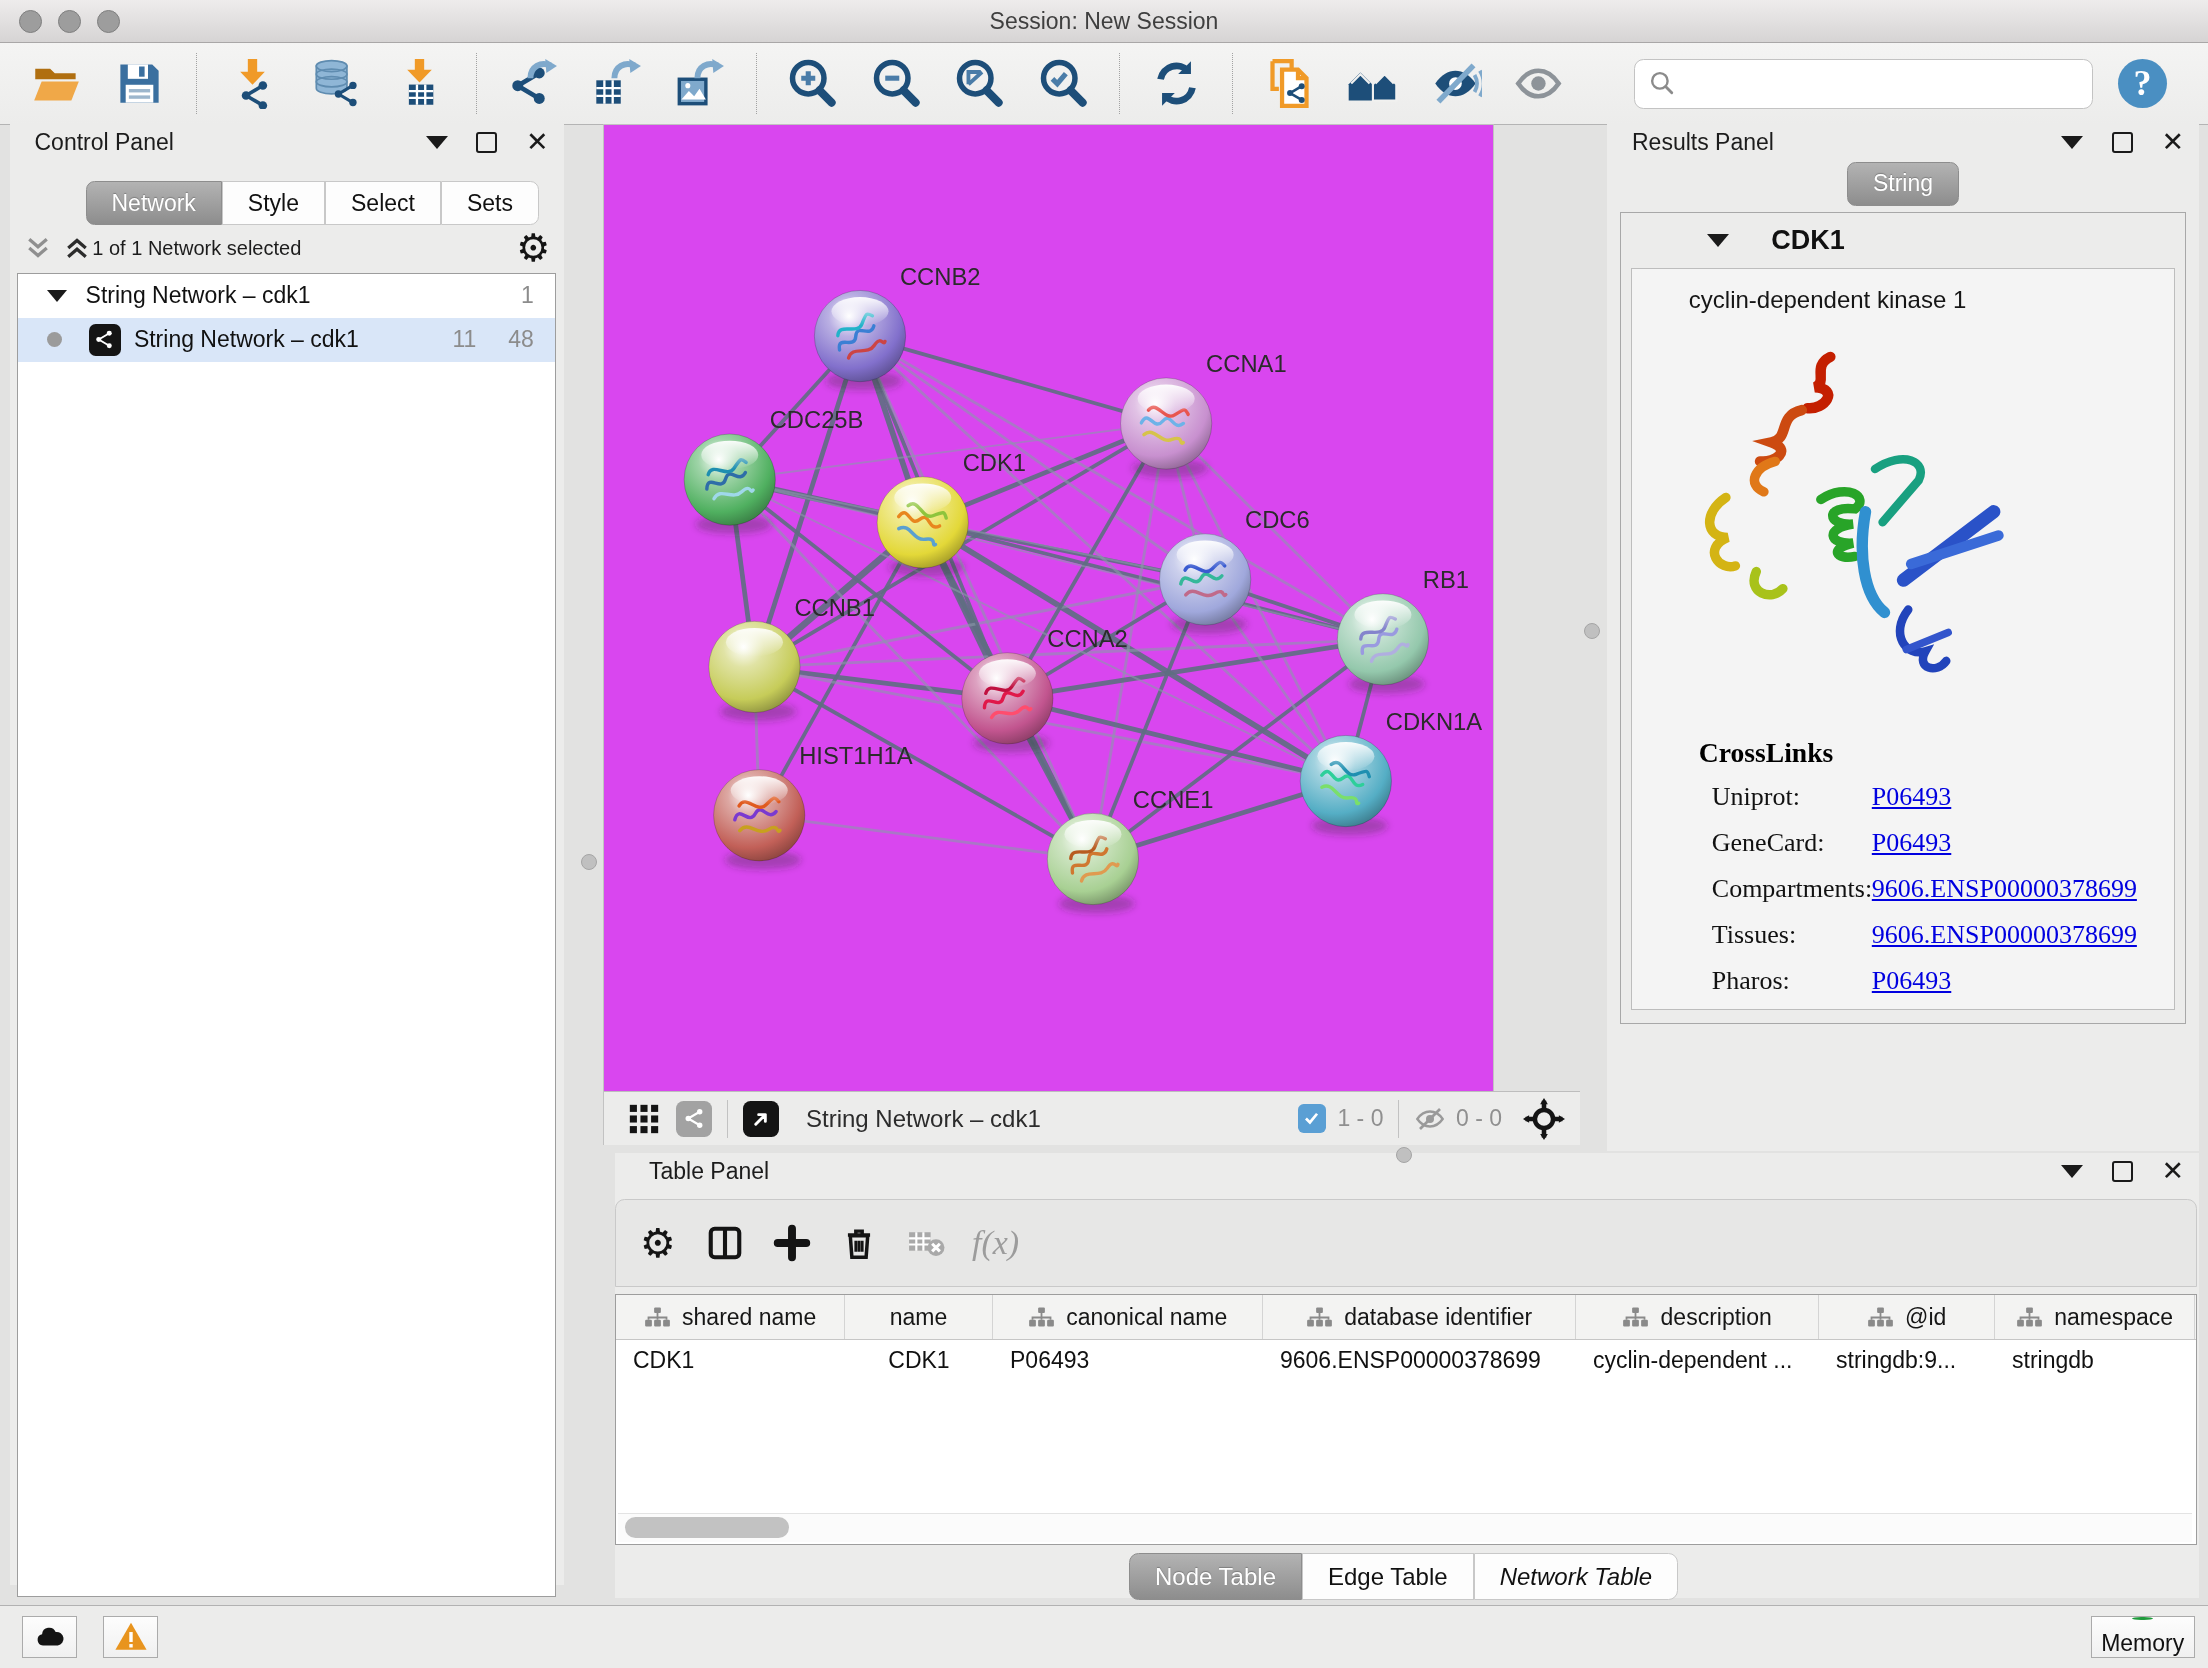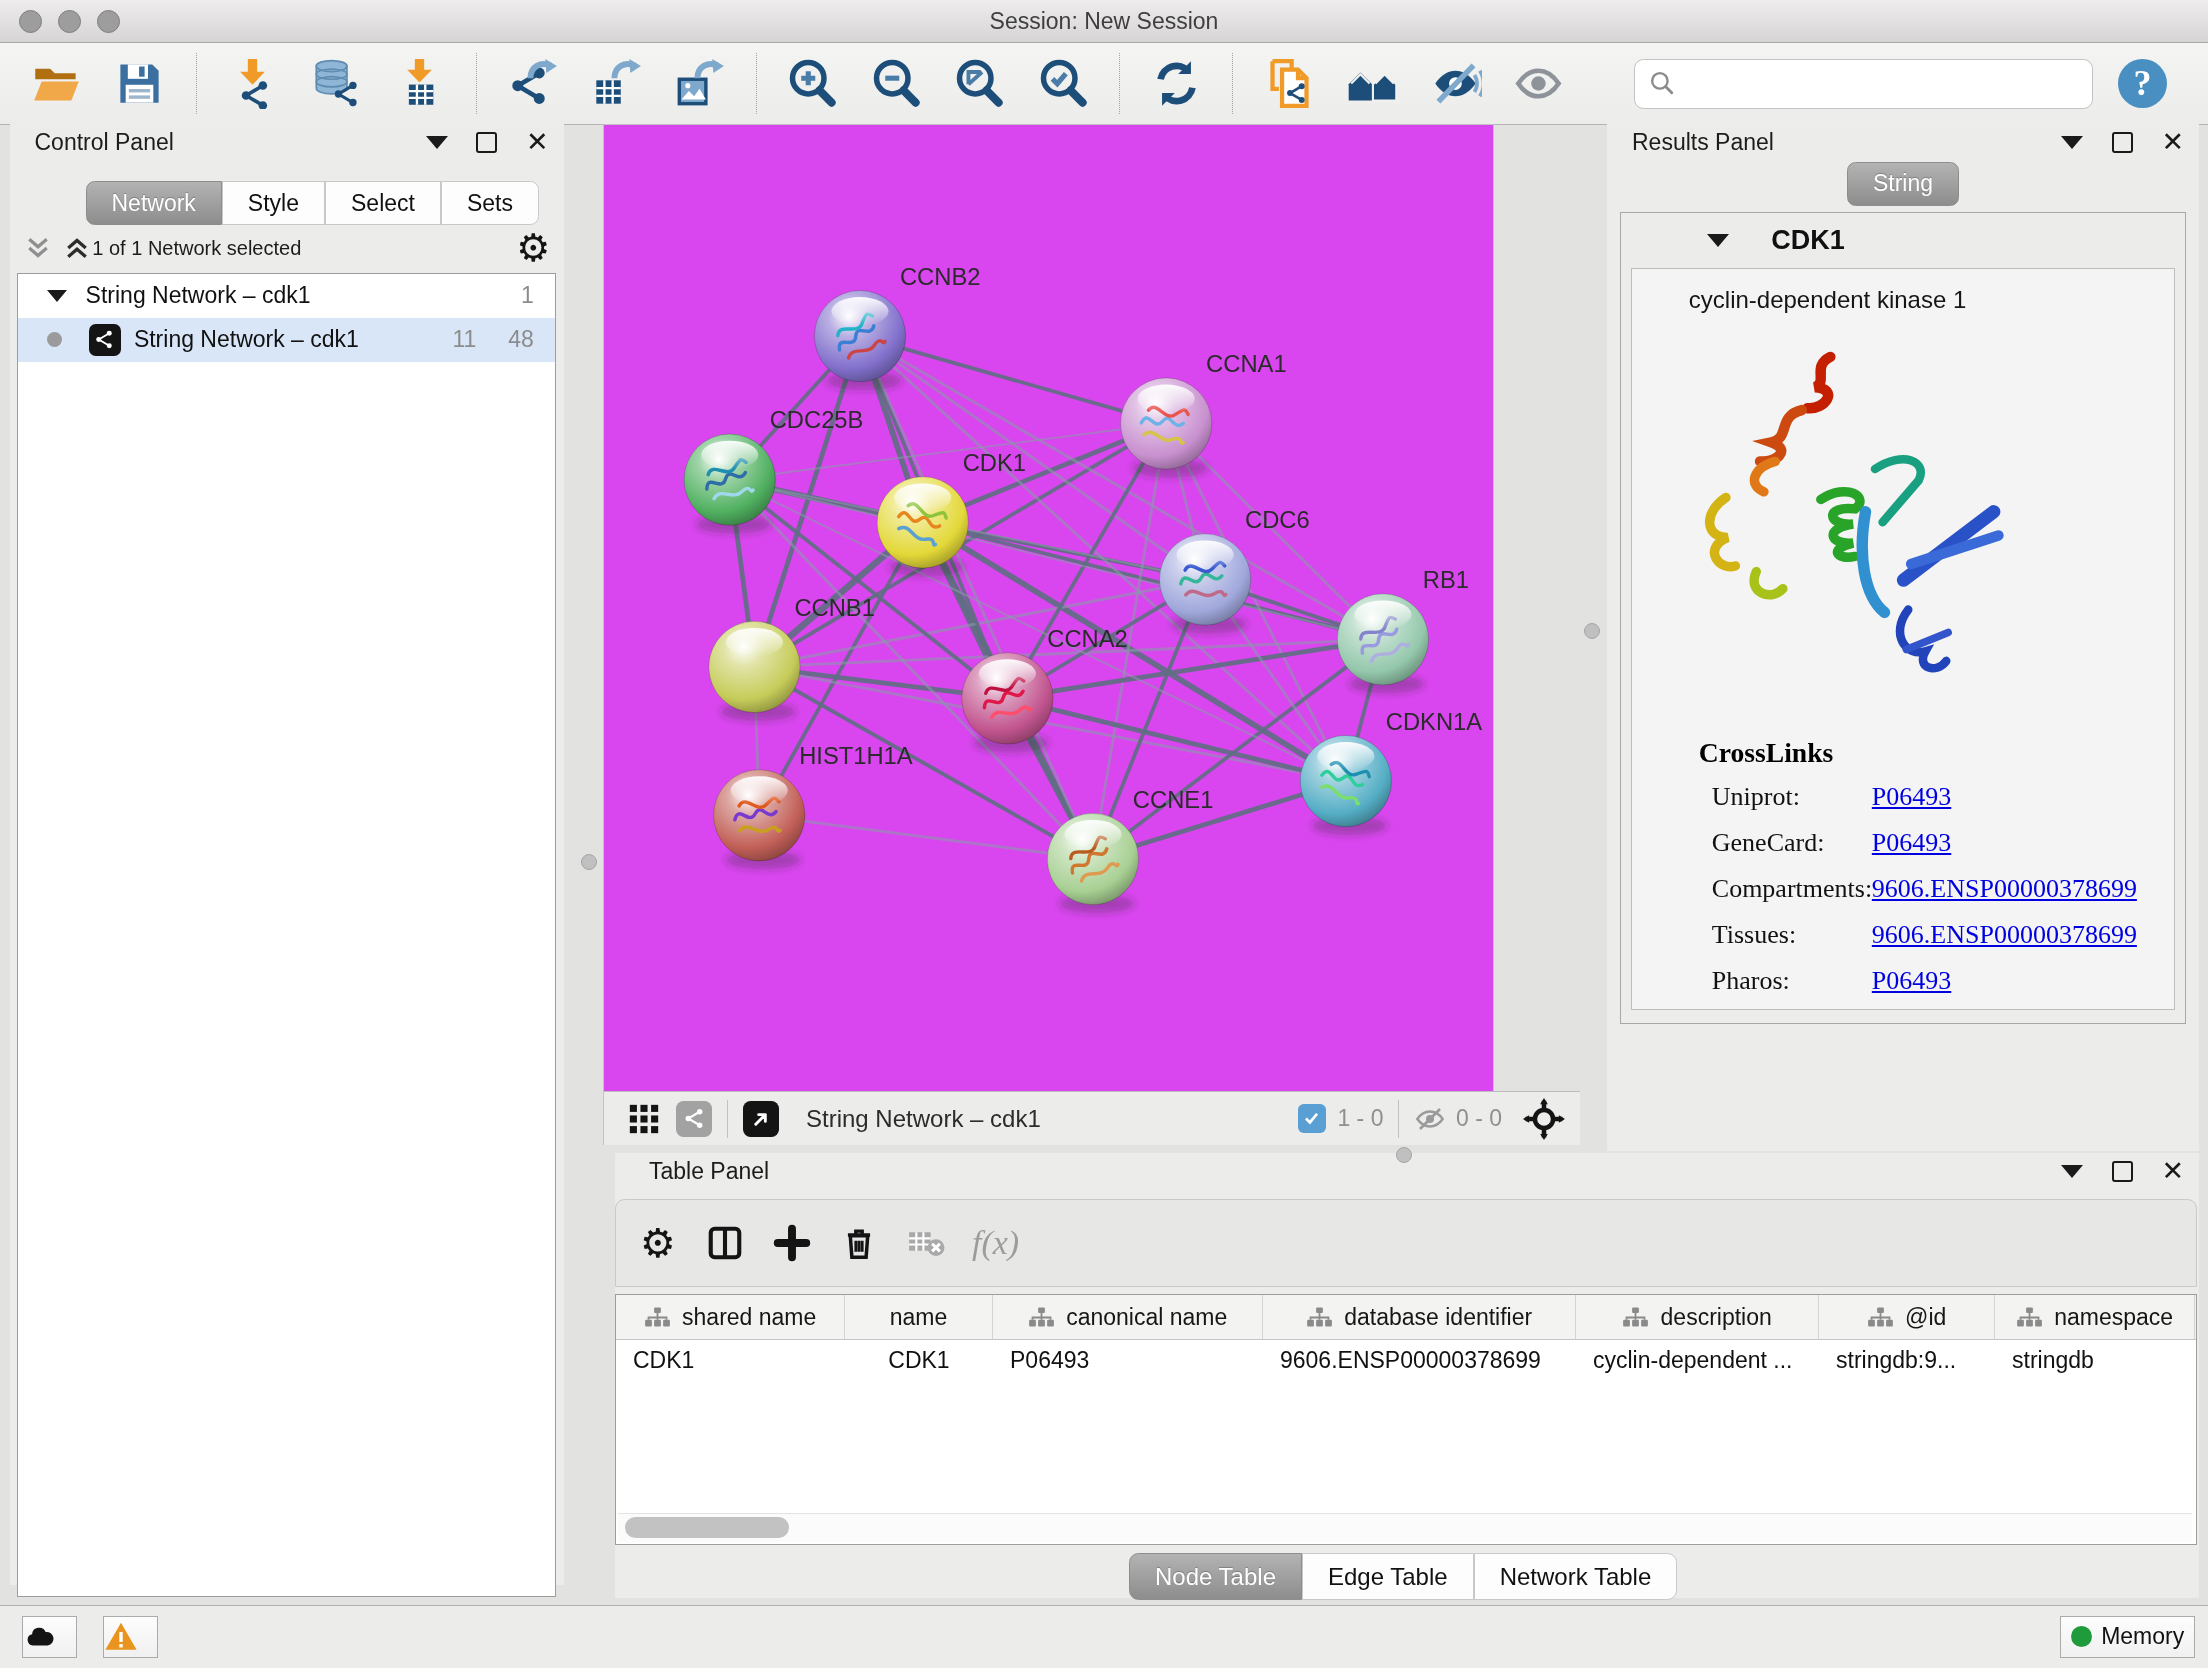--- a/index.html
+++ b/index.html
@@ -69,24 +69,24 @@
   #tp-table{position:absolute;left:0;top:141px;width:1582px;height:251px;background:#fff;border:1.9px solid #9d9d9d;box-sizing:border-box;}
   #tp-header{display:flex;height:44px;background:#f3f3f2;border-bottom:1px solid #c6c6c6;}
   .th{display:flex;align-items:center;justify-content:center;gap:11.4px;font-size:23px;color:#161616;border-right:1px solid #d4d4d4;box-sizing:border-box;overflow:hidden;}
   #tp-row{display:flex;height:40px;background:#fff;}
   .td{font-size:23px;color:#111;display:flex;align-items:center;padding-left:17px;box-sizing:border-box;overflow:hidden;white-space:nowrap;}
   #tp-hscroll{position:absolute;left:1.9px;bottom:1.9px;width:1574px;height:28.5px;background:#fbfbfb;border-top:1px solid #e3e3e3;}
   #tp-thumb{position:absolute;left:7.6px;top:3.8px;width:164px;height:21px;border-radius:10.5px;background:#c2c2c2;}
   #tp-tabs{position:absolute;left:514px;top:400px;display:flex;}
   #tp-tabs .tab{height:45px;font-size:24px;}
   #tp-tabs .tab:first-child{border-radius:9.5px 0 0 9.5px;}
-  #tp-tabs .tab:last-child{border-radius:0 9.5px 9.5px 0;}
+  #tp-tabs .tab:last-child{border-radius:0 9.5px 9.5px 0;font-style:italic;}
   
   #bottombar{left:0;top:1605px;width:2208px;height:63px;background:#ececeb;border-top:1px solid #b2b2b2;}
-  .bb-btn{position:absolute;top:9.5px;height:42px;background:linear-gradient(#fdfdfd,#f0f0f0);border:1.9px solid #ababab;display:flex;align-items:center;cursor:pointer;box-sizing:border-box;}
+  .bb-btn{position:absolute;top:9.5px;height:42px;background:linear-gradient(#fdfdfd,#f0f0f0);border:1.9px solid #ababab;display:flex;align-items:center;justify-content:center;cursor:pointer;box-sizing:border-box;flex-direction:column;}
   #memory-btn{right:13.3px;width:84px;gap:9.5px;font-size:23px;color:#111;padding:0 9.5px;width:auto;}
   .green-dot{width:21px;height:21px;border-radius:50%;background:#1f9b3c;}
   .splitter-dot{width:14.3px;height:14.3px;border-radius:50%;background:#c0c0c0;border:1px solid #a5a5a5;}
   svg text{font-family:"Liberation Sans","DejaVu Sans",sans-serif;}
 </style>
 </head>
 <body>
 
 <div id="titlebar" class="abs">
   <div class="abs" style="left:19px;top:9.5px;">

